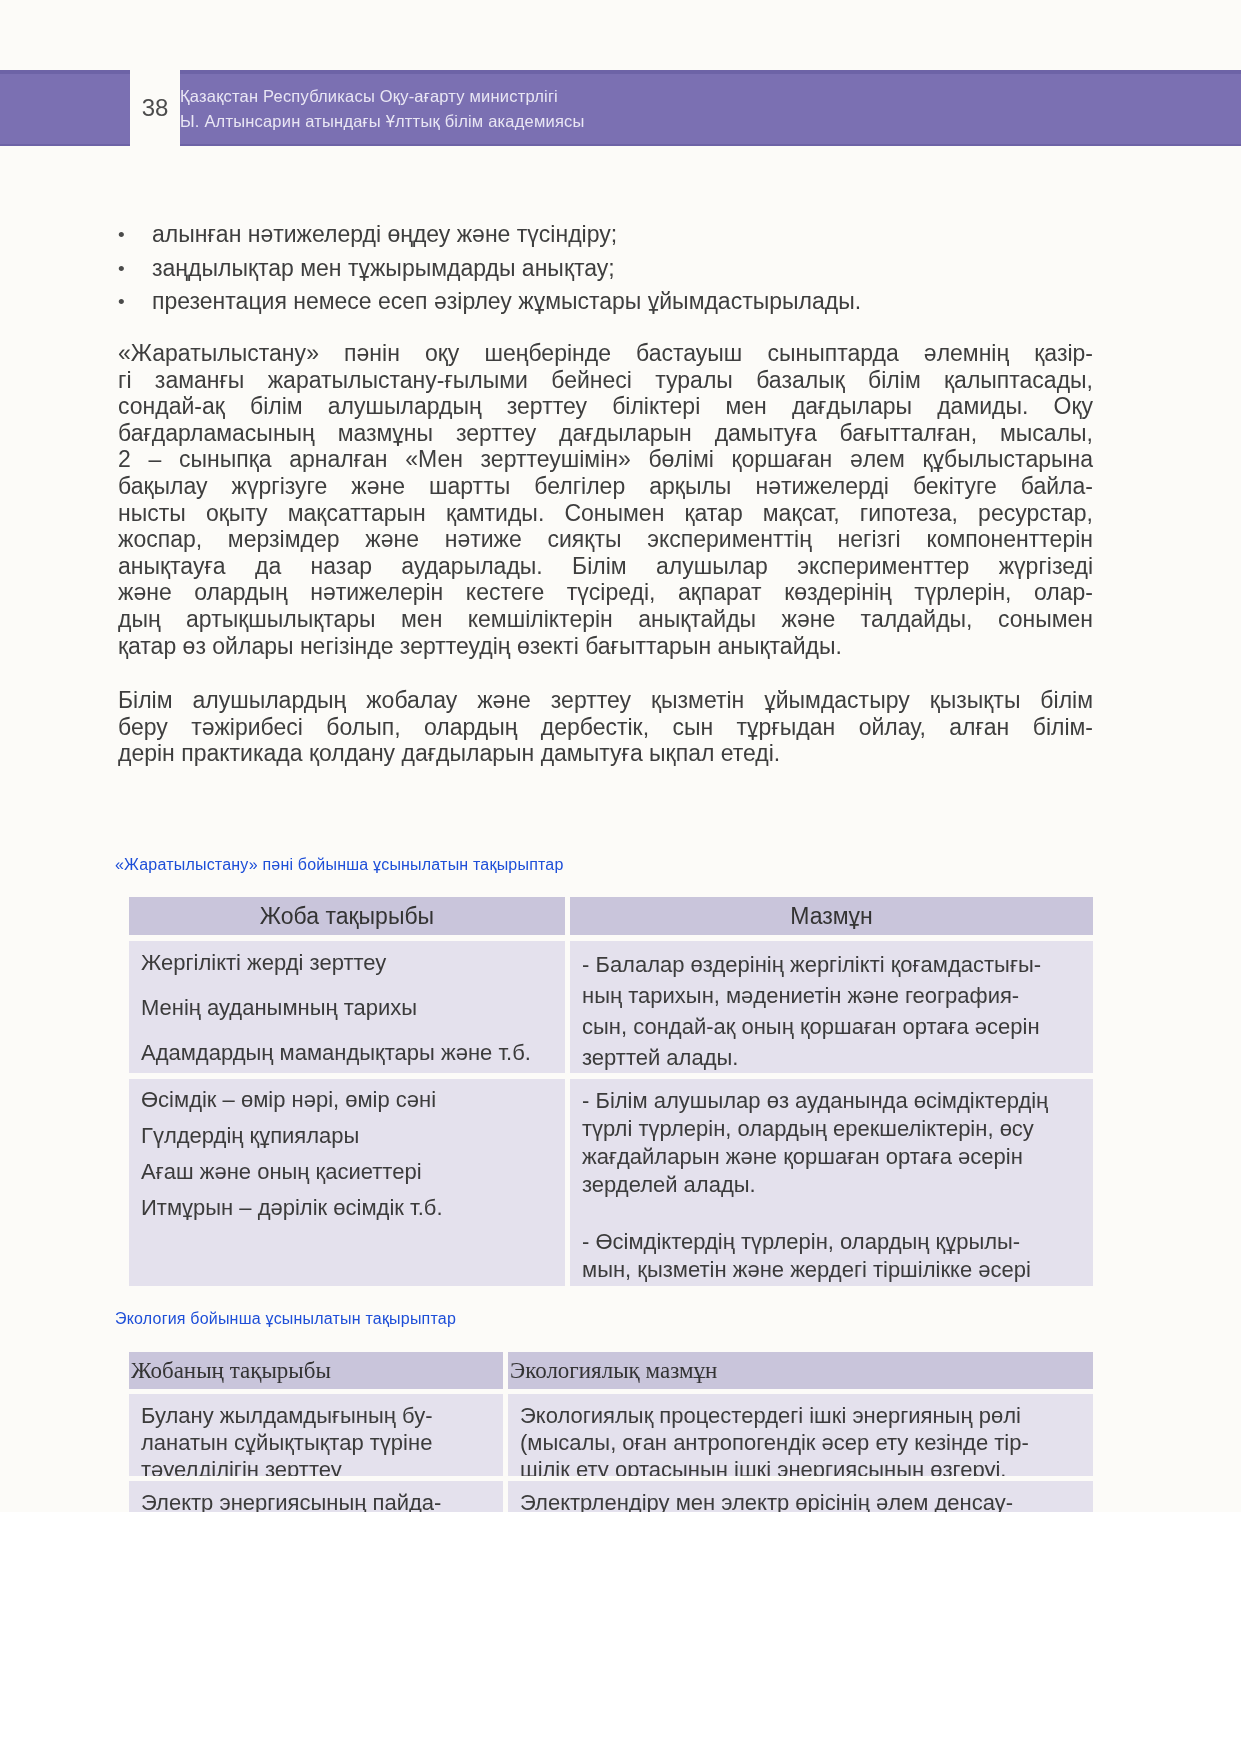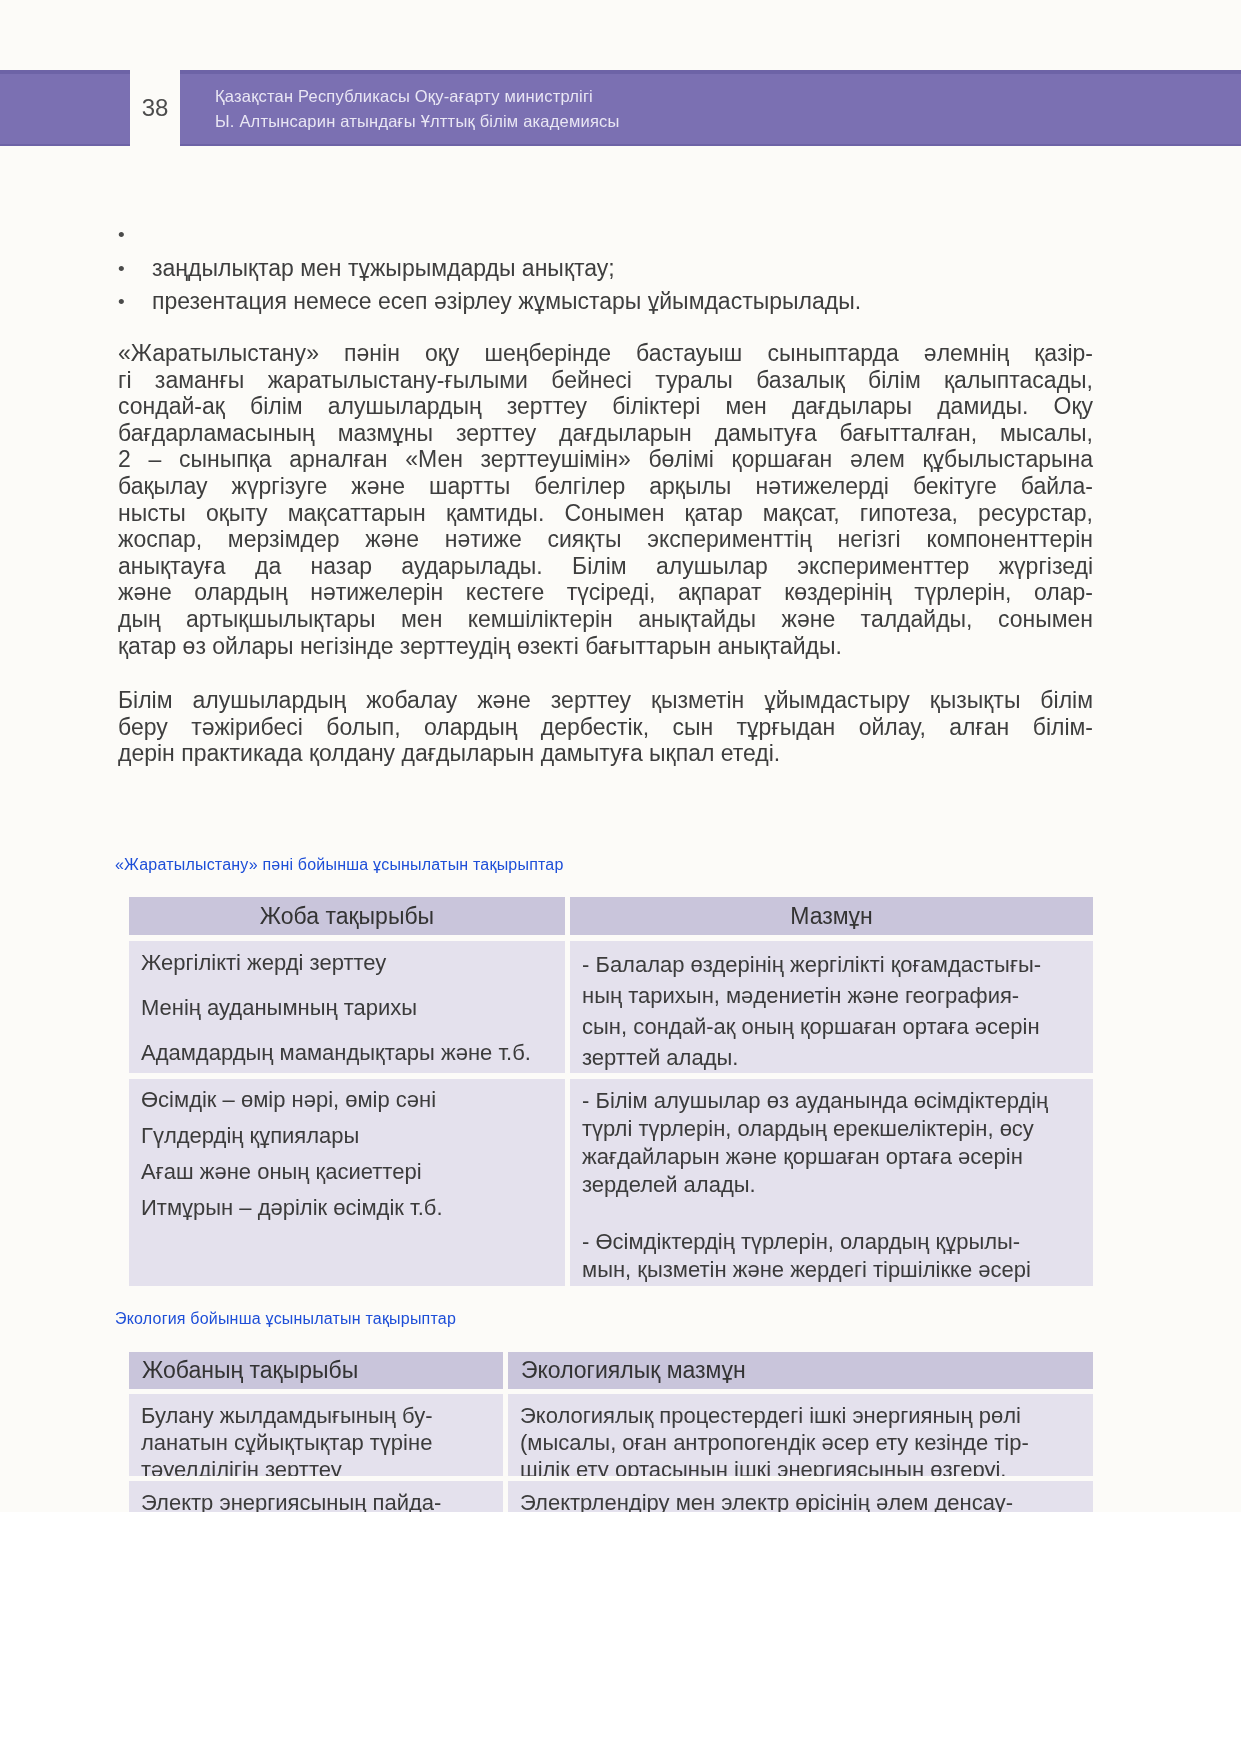--- a/index.html
+++ b/index.html
@@ -9,40 +9,40 @@
     font-family:"Liberation Sans",sans-serif;color:#3e3e3e;
   }
   
   .band-left{position:absolute;left:0;top:70px;width:130px;height:76px;
     background:#7b70b2;border-top:4px solid #6d63a6;border-bottom:2px solid #6d63a6;box-sizing:border-box;}
   .band-num{position:absolute;left:130px;top:70px;width:50px;height:76px;
     display:flex;align-items:center;justify-content:center;
     font-size:24px;color:#4c4c4c;background:#fcfbf8;}
   .band-main{position:absolute;left:180px;top:70px;right:0;height:76px;
     background:#7b70b2;border-top:4px solid #6d63a6;border-bottom:2px solid #6d63a6;box-sizing:border-box;
-    display:flex;flex-direction:column;justify-content:center;gap:6px;padding-left:35px;}
+    display:flex;flex-direction:column;justify-content:center;gap:6px;}
   .band-line{color:#e9e6f4;font-size:16.5px;line-height:1.15;letter-spacing:.2px;}
   
   .bullets{position:absolute;left:118px;top:223px;width:980px;}
   .bullet-row{display:flex;margin-bottom:10px;font-size:23px;line-height:23.5px;}
   .bullet-dot{width:34px;flex:0 0 34px;font-size:19px;line-height:23.5px;color:#4a4a4a;}
   
   .para{position:absolute;left:118px;width:975px;font-size:23px;line-height:26.6px;}
   .jl{text-align:justify;text-align-last:justify;}
   .jl.last{text-align-last:left;}
   
   .h-sec{position:absolute;left:115px;width:990px;font-size:16px;line-height:30px;
     font-weight:normal;color:#1d4ed8;letter-spacing:.2px;}
   
   .tbl{position:absolute;left:129px;width:964px;display:grid;column-gap:5px;}
   .tbl-science{top:897px;grid-template-columns:436px 1fr;grid-template-rows:38px 132px 207px;row-gap:6px;}
   .tbl-eco{top:1352px;grid-template-columns:374px 1fr;grid-template-rows:37px 82px 60px;row-gap:5px;}
   .th{background:#c9c5db;display:flex;align-items:center;font-size:23px;color:#333333;box-sizing:border-box;}
   .th.center{justify-content:center;}
-  .th.left{padding-left:13px;}
+  .th.left{padding-left:2px;font-family:Liberation Serif, serif;}
   .cell{background:#e4e1ed;box-sizing:border-box;font-size:22px;color:#3b3b3b;overflow:hidden;}
   .cell.pad{padding:8px 12px 8px 12px;}
   .topic-lg{line-height:28px;margin-bottom:17px;white-space:normal;}
   .topic-sm{line-height:26px;margin-bottom:10px;white-space:normal;}
   .cline31{line-height:31px;white-space:nowrap;}
   .cline28{line-height:28px;white-space:nowrap;}
   .cline27{line-height:27px;white-space:nowrap;}
   .cpar-gap{margin-bottom:29px;}
   
   .rule{position:absolute;left:132px;top:1650px;width:962px;height:3px;background:#c9c9c9;}
@@ -58,20 +58,21 @@
   <div class="band-left"></div>
   <div class="band-num">38</div>
   <div class="band-main">
     <div class="band-line">Қазақстан Республикасы Оқу-ағарту министрлігі</div>
     <div class="band-line">Ы. Алтынсарин атындағы Ұлттық білім академиясы</div>
   </div>
 
   <div class="bullets">
     <div class="bullet-row">
       <span class="bullet-dot">•</span>
+      <span>алынған нәтижелерді өңдеу және түсіндіру;</span>
     </div>
     <div class="bullet-row">
       <span class="bullet-dot">•</span>
       <span>заңдылықтар мен тұжырымдарды анықтау;</span>
     </div>
     <div class="bullet-row">
       <span class="bullet-dot">•</span>
       <span>презентация немесе есеп әзірлеу жұмыстары ұйымдастырылады.</span>
     </div>
   </div>

